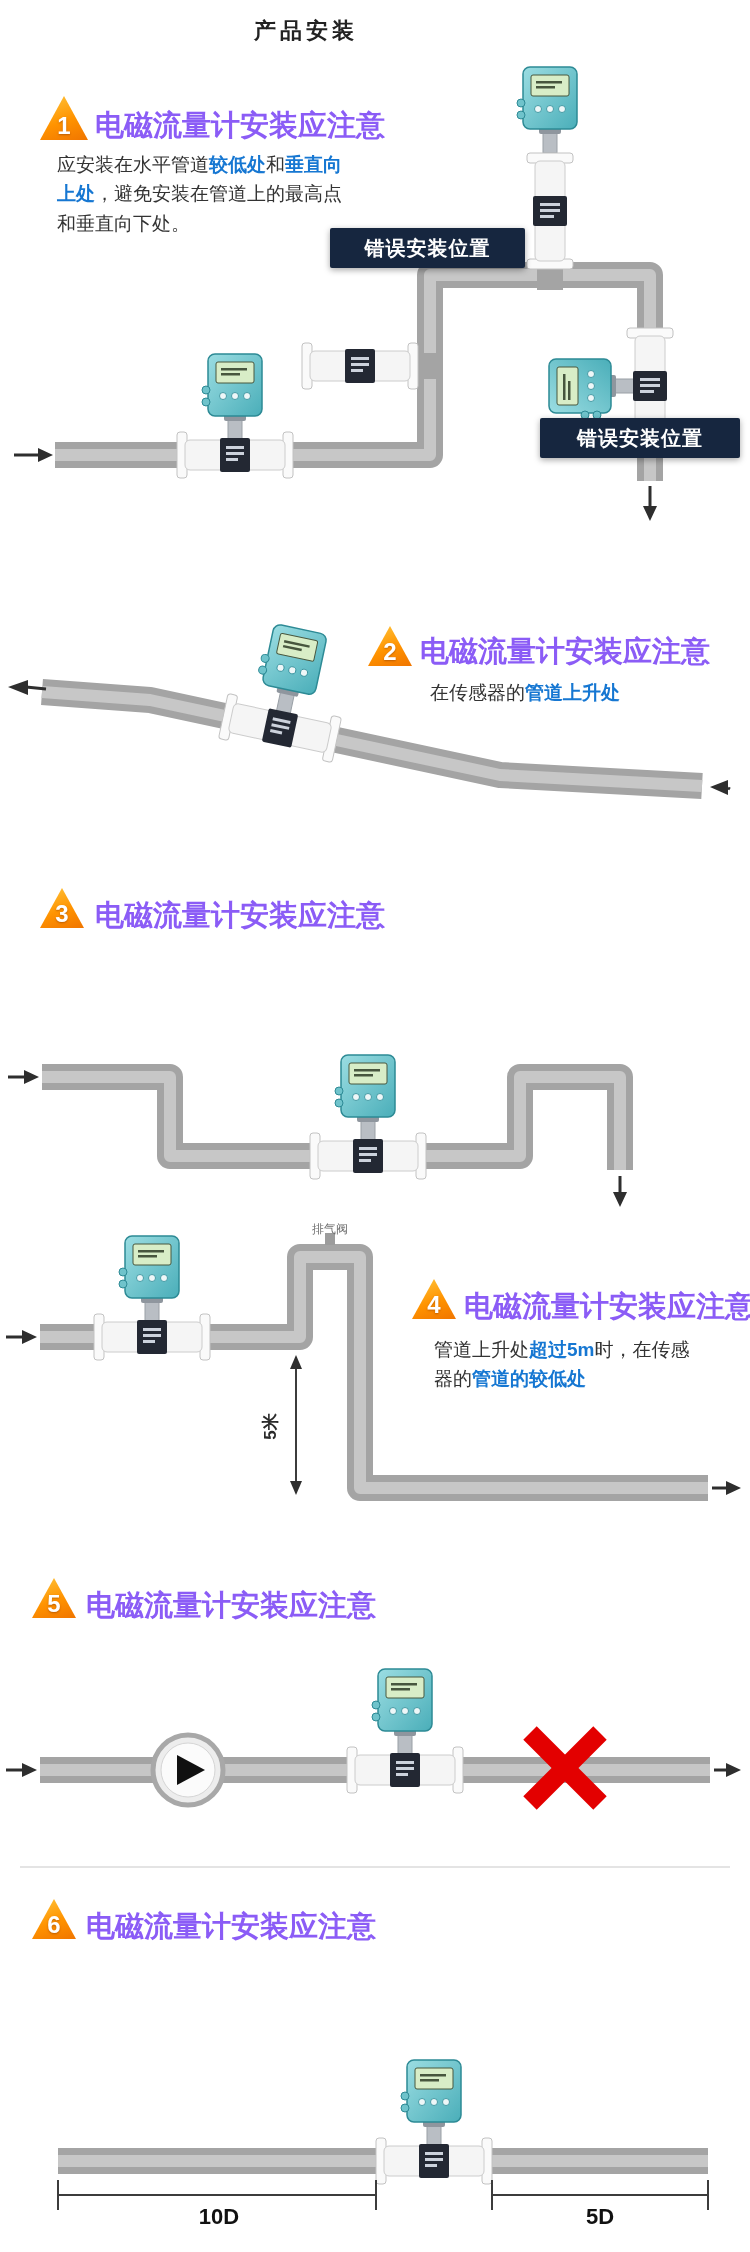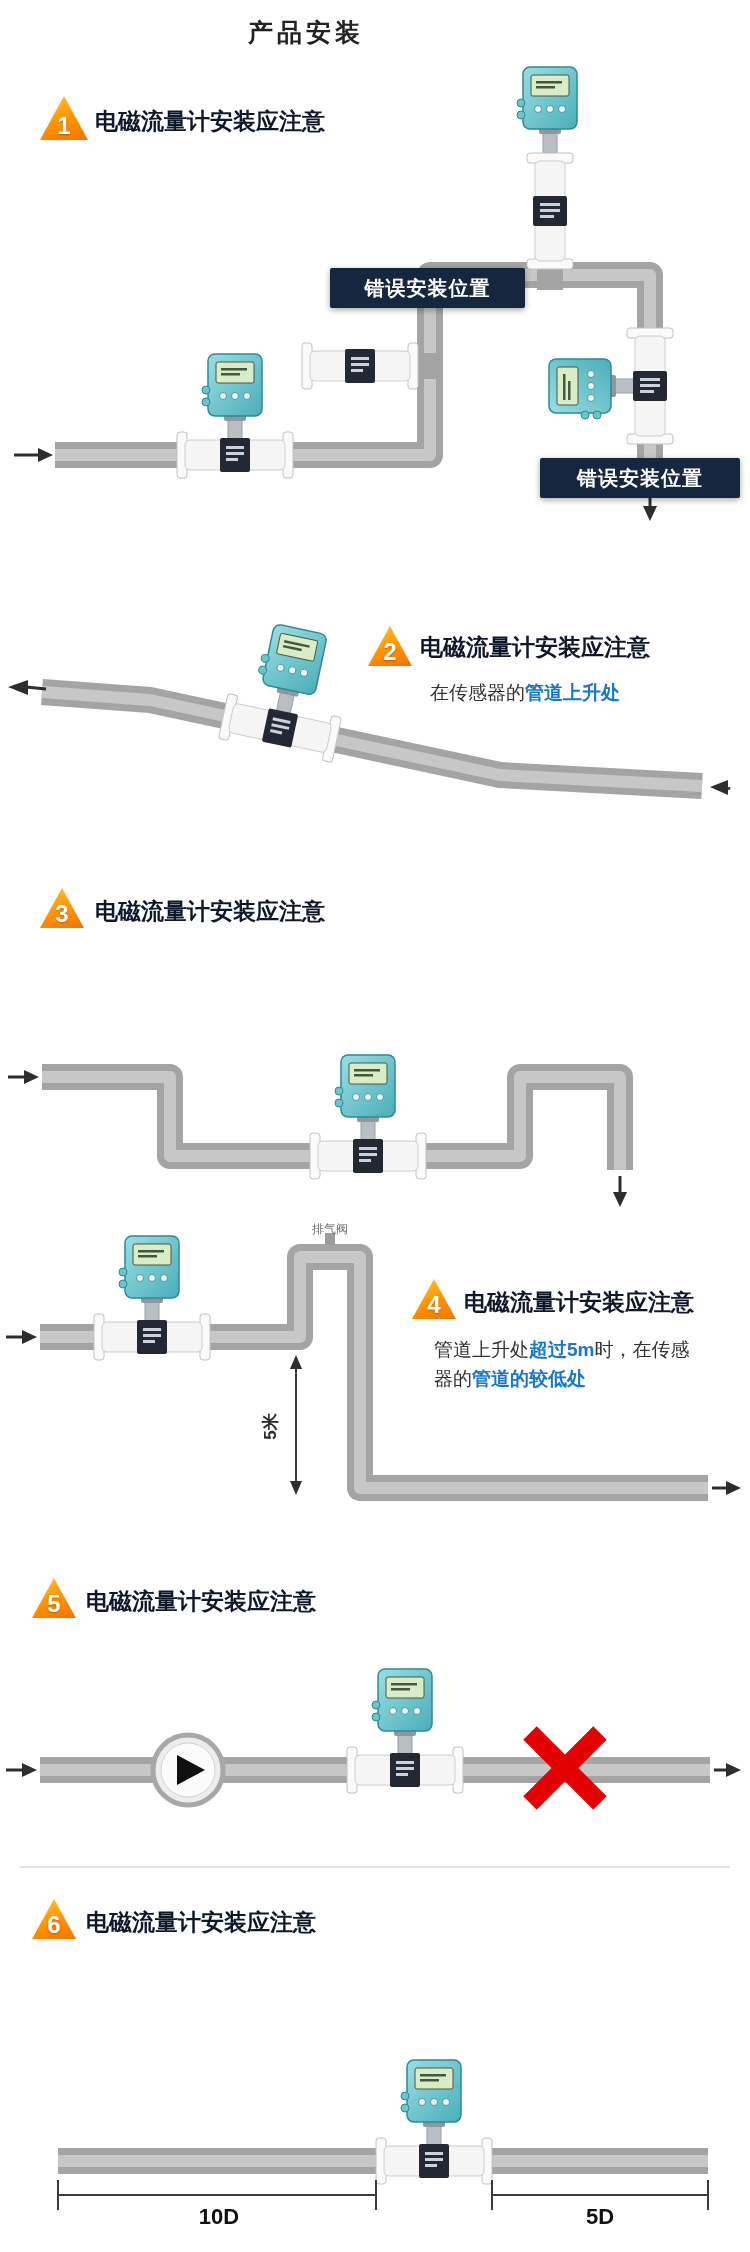--- a/index.html
+++ b/index.html
@@ -2,34 +2,34 @@
 <html><head>
 <meta charset="utf-8">
 <style>
   * { margin:0; padding:0; box-sizing:border-box; }
   html,body { background:#fff; }
   body { font-family:"Liberation Sans","DejaVu Sans",sans-serif; color:#333; }
   #stage { position:relative; width:750px; height:2252px; margin:0 auto; background:#fff; overflow:hidden; }
   .abs { position:absolute; }
   .sec { left:0; width:750px; }
   .art { position:absolute; left:0; top:0; }
-  .page-title { left:0; top:16px; width:612px; text-align:center; font-size:25px; font-weight:700; color:#222; letter-spacing:4px; }
+  .page-title { left:0; top:16px; width:612px; text-align:center; font-size:22px; font-weight:700; color:#222; letter-spacing:4px; }
   .badge { clip-path:polygon(50% 0,100% 100%,0 100%);
            background:linear-gradient(160deg,#ffc63d 0%,#ff9300 55%,#f07500 100%);
            display:flex; align-items:flex-end; justify-content:center; }
   .badge span { color:#fff; font-weight:700; font-size:24px; line-height:1; padding-bottom:2px;
                 text-shadow:0 1px 2px rgba(140,60,0,.55); }
-  .heading { font-size:23px; font-weight:700; color:#0f172a; white-space:nowrap; }
+  .heading { font-size:29px; font-weight:700; color:#8b5cf6; white-space:nowrap; }
   .para { font-size:19px; line-height:1.55; color:#333; }
   .hl-blue { color:#1677d2; font-weight:700; }
   .hl-red { color:#e8380d; font-weight:700; }
   .hl-orange { color:#ff6600; font-weight:700; }
   .wrong-label { background:#16263f; color:#fff; font-size:20px; font-weight:700;
                  display:flex; align-items:center; justify-content:center; border-radius:2px;
-                 box-shadow:0 2px 6px rgba(0,0,0,.35); letter-spacing:1px;margin-top:40px; }
+                 box-shadow:0 2px 6px rgba(0,0,0,.35); letter-spacing:1px; }
   .valve-label { font-size:12px; color:#6b6b6b; text-align:center; }
   .dim-v { font-size:17px; font-weight:700; color:#2a2a2a; text-align:center; transform:rotate(-90deg); }
   .dim-label { font-size:22px; font-weight:700; color:#111; text-align:center; }
   .divider { height:2px; background:#e4e4e4; }
   .pipe { fill:none; stroke:#a4a4a4; stroke-width:26; stroke-linejoin:round; }
   .pipe-hi { fill:none; stroke:#c7c7c7; stroke-width:12; stroke-linejoin:round; }
   .arr { fill:#2e2e2e; }
   .arrline { stroke:#2e2e2e; stroke-width:3; }
   .dimline { stroke:#3c3c3c; stroke-width:2; }
 </style>
@@ -109,20 +109,21 @@
         <g transform="translate(635,320) rotate(-90)">
             <use href="#fm-head"></use>
           </g>
         <use href="#fmv-sensor" transform="translate(650,320)"></use>
       </g>
     </svg>
     <div class="abs badge" style="left:40px;top:30px;width:48px;height:44px">
       <span>1</span>
     </div>
     <h2 class="abs heading" style="left:95px;top:40px">电磁流量计安装应注意</h2>
+    <p class="abs para" style="left:57px;top:84px;width:300px"><span>应安装在水平管道</span><span class="hl-blue">较低处</span><span>和</span><span class="hl-blue">垂直向上处</span><span>，避免安装在管道上的最高点和垂直向下处。</span></p>
     <div class="abs wrong-label" style="left:330px;top:162px;width:195px;height:40px">错误安装位置</div>
     <div class="abs wrong-label" style="left:540px;top:352px;width:200px;height:40px">错误安装位置</div>
   </section>
 
   <section class="abs sec" style="top:570px;height:280px">
     <svg class="art" width="750" height="280" viewBox="0 0 750 280">
       <path class="pipe" d="M702 216 L500 205 L150 130 L42 122"></path>
       <path class="pipe-hi" d="M702 216 L500 205 L150 130 L42 122"></path>
       <g>
         <line class="arrline" x1="46" y1="119" x2="26" y2="117"></line>

